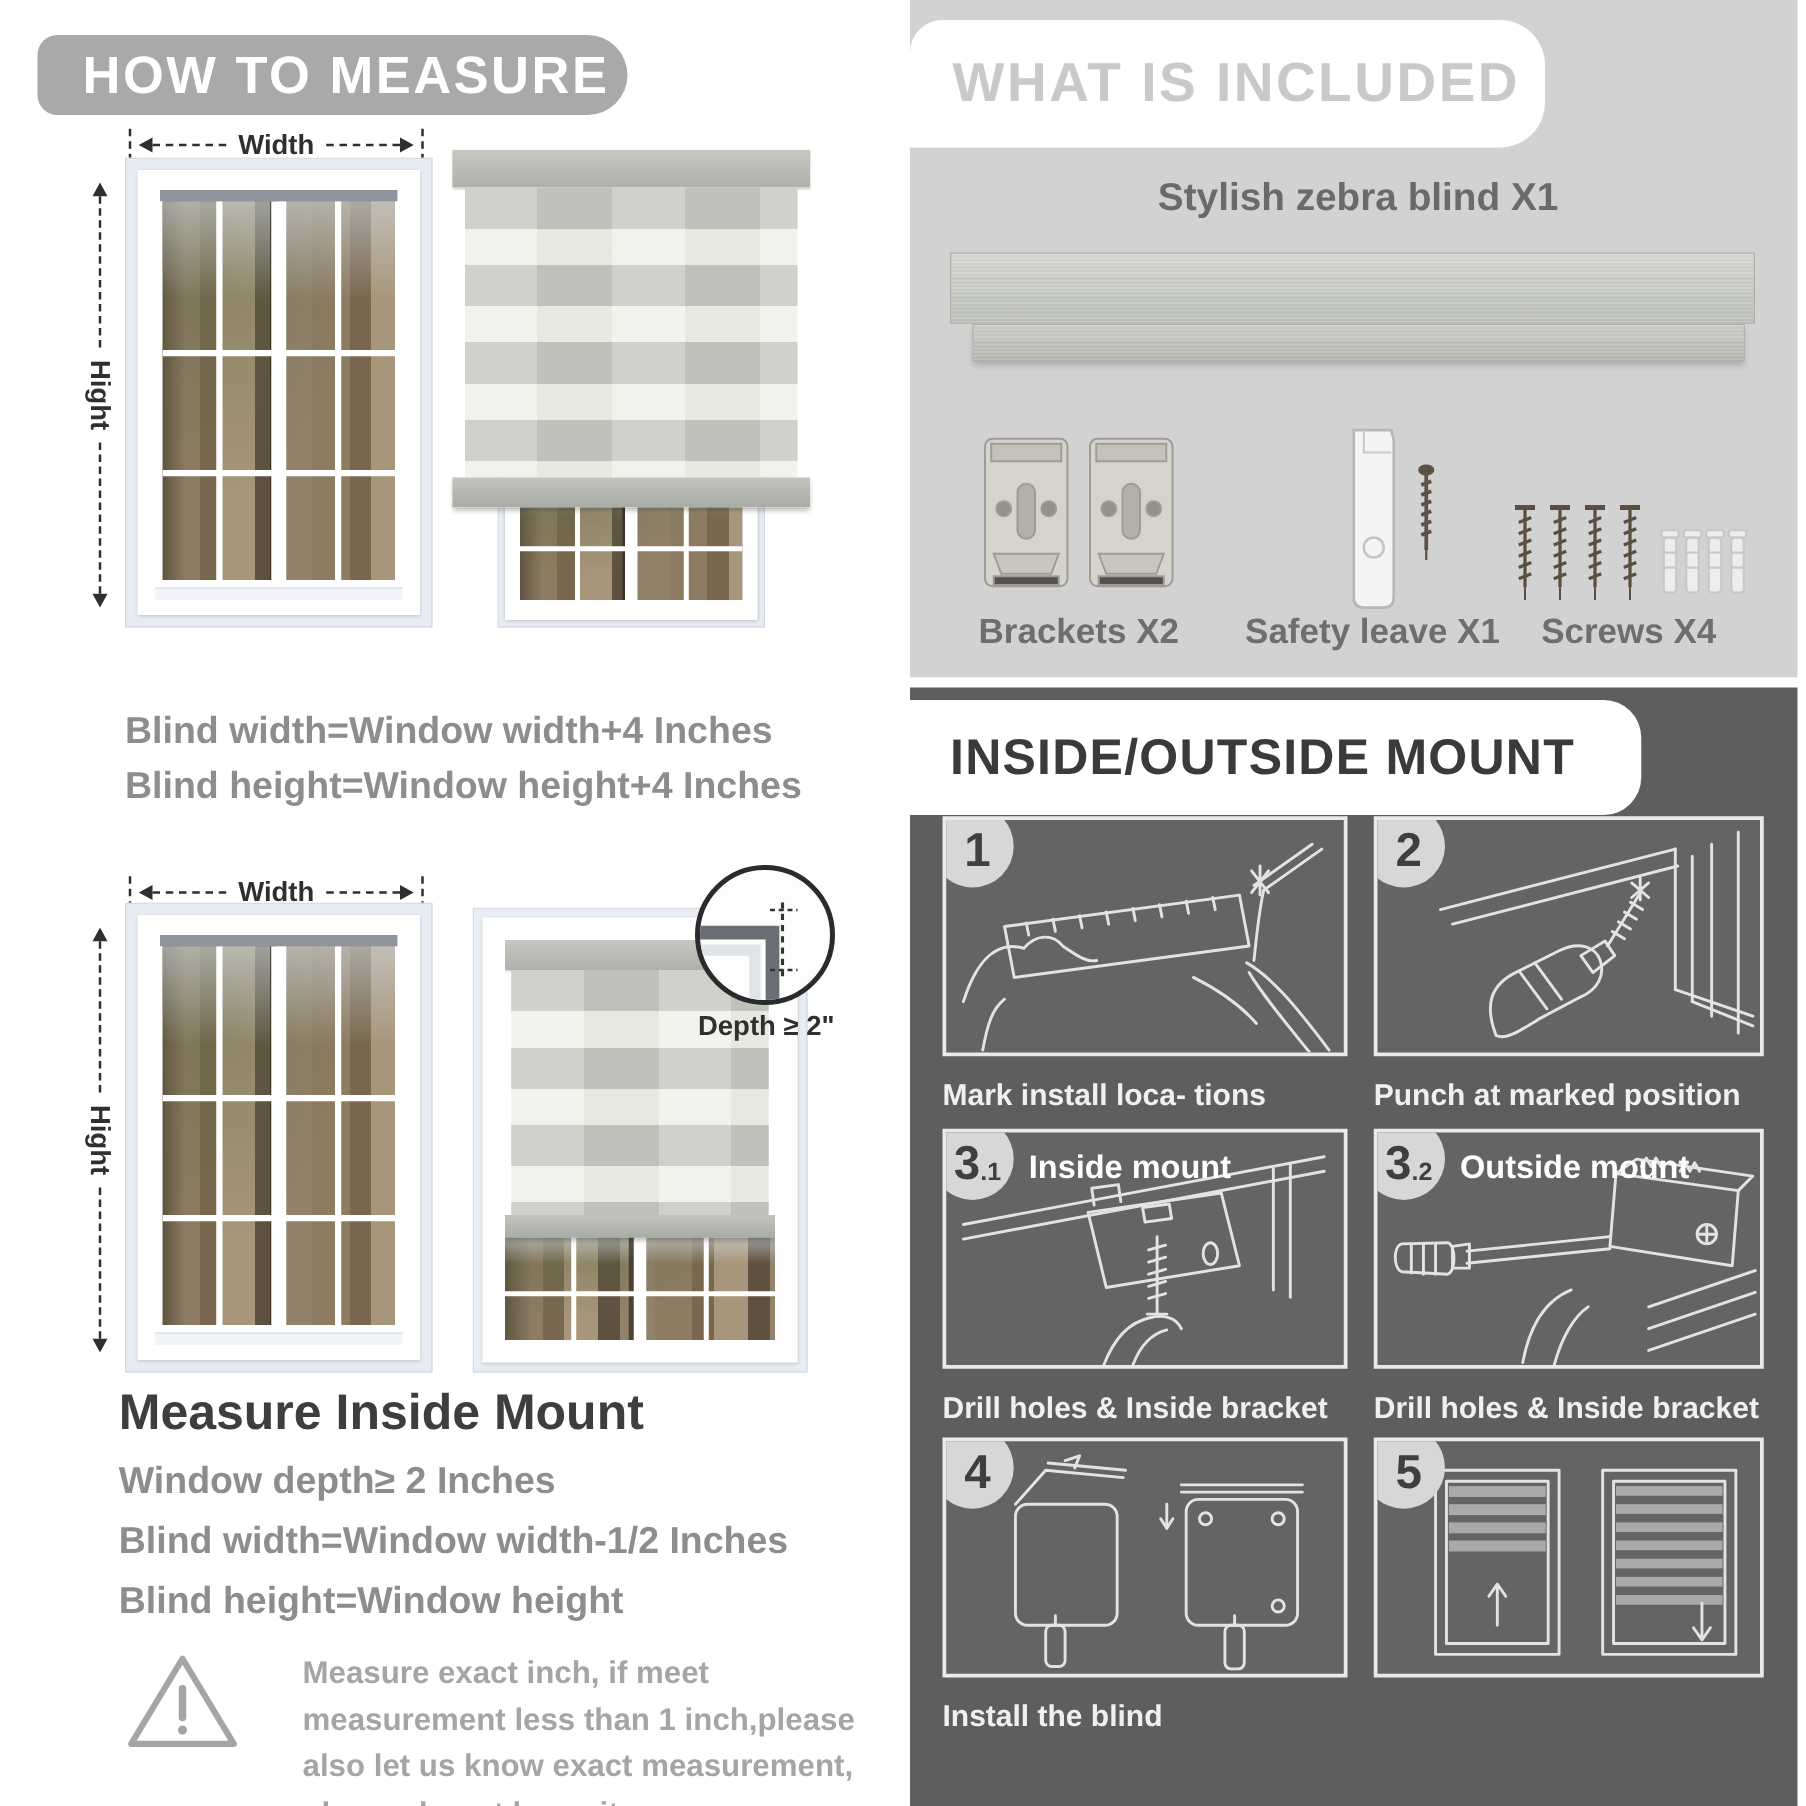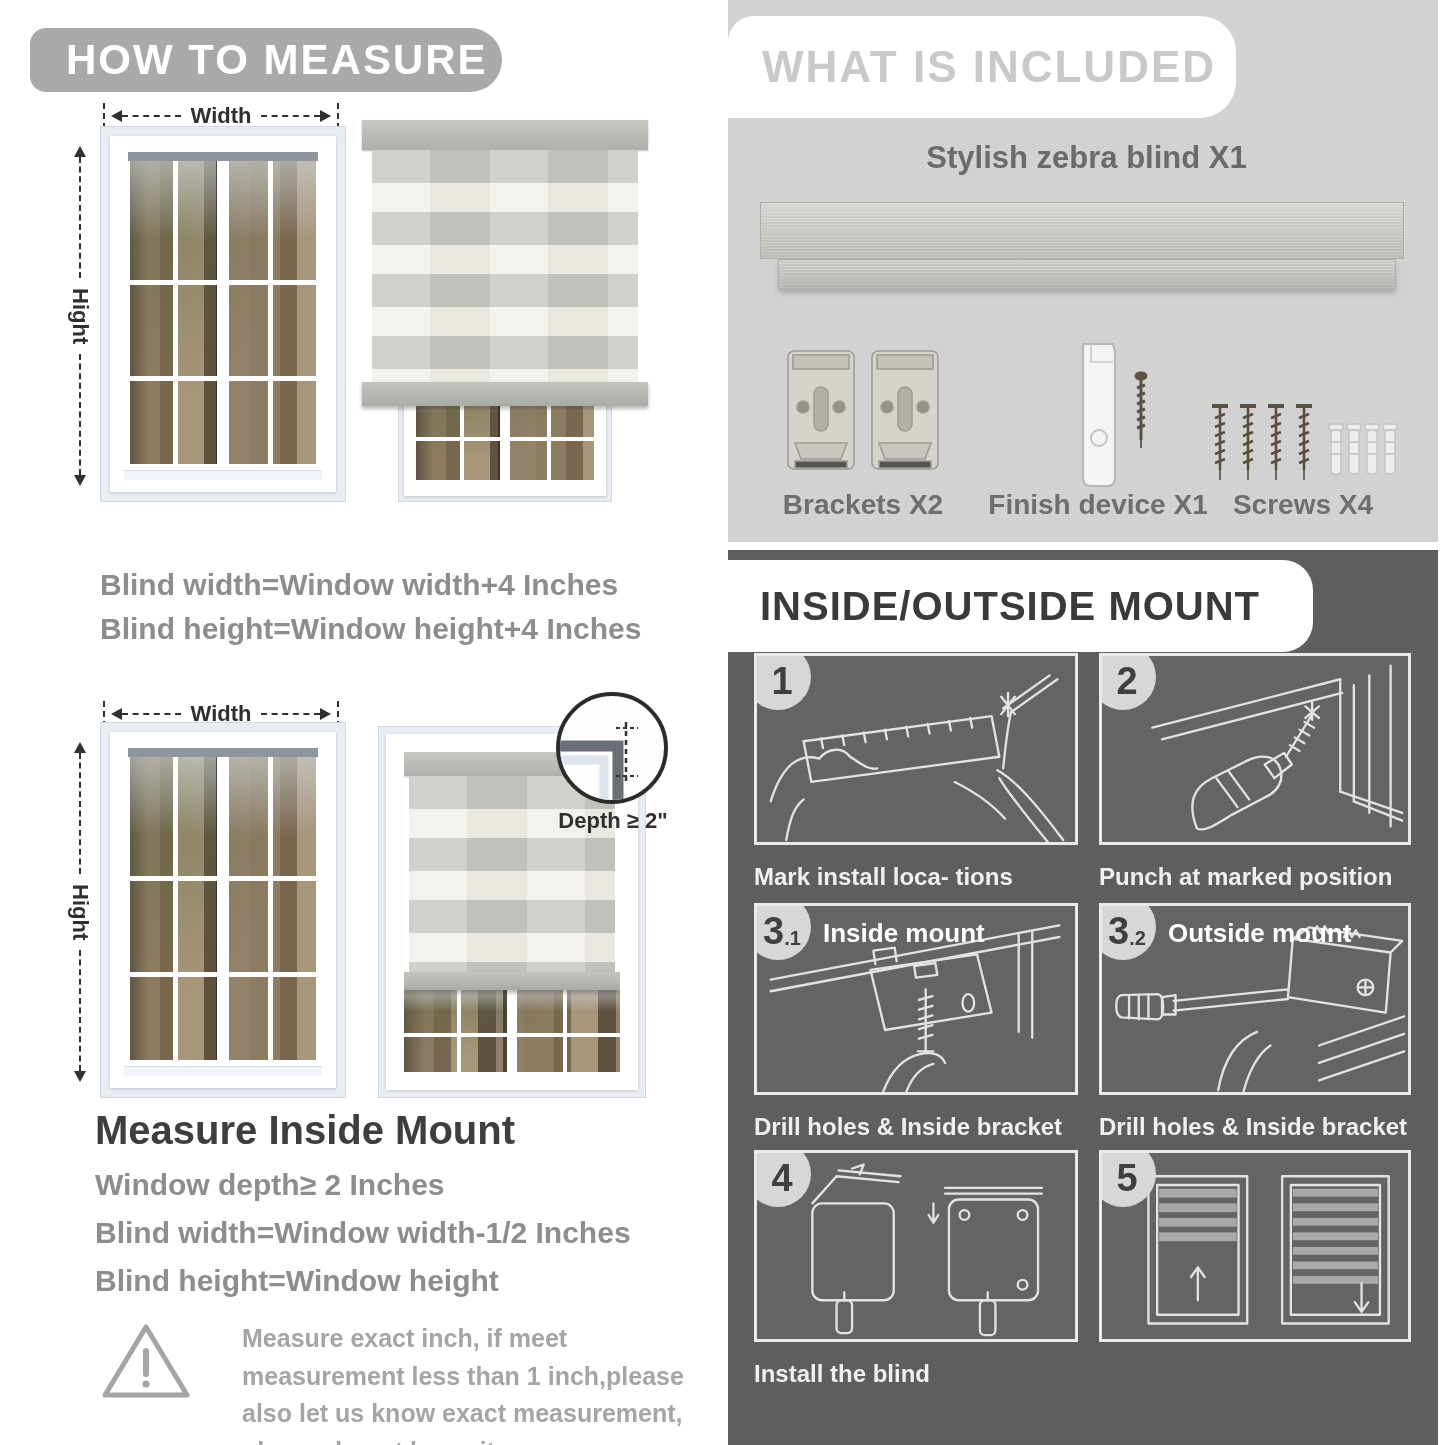--- a/index.html
+++ b/index.html
@@ -322,21 +322,21 @@
           <g transform="translate(182,0)">
               <rect x="-7" y="24" width="14" height="6" rx="2"></rect>
               <rect x="-5" y="30" width="10" height="44" rx="3"></rect>
               <line x1="-5" y1="42" x2="5" y2="42"></line>
               <line x1="-5" y1="54" x2="5" y2="54"></line>
             </g>
         </g>
       </svg>
 
       <div class="item-label" style="left:20px;width:230px;">Brackets X2</div>
-      <div class="item-label" style="left:255px;width:230px;">Finish device X1</div>
+      <div class="item-label" style="left:255px;width:230px;">Safety leave X1</div>
       <div class="item-label" style="left:475px;width:200px;">Screws X4</div>
     </div>
 
     <div class="gap-line"></div>
 
     <div class="sec-mount">
       <div class="mount-banner">
         <span>INSIDE/OUTSIDE MOUNT</span>
       </div>
 

